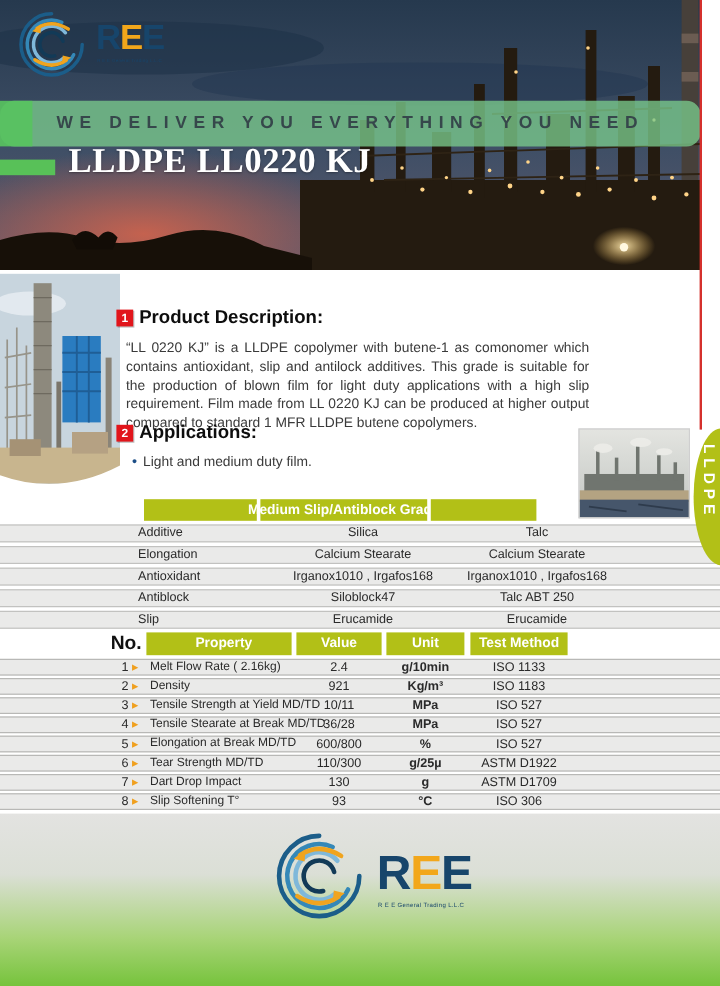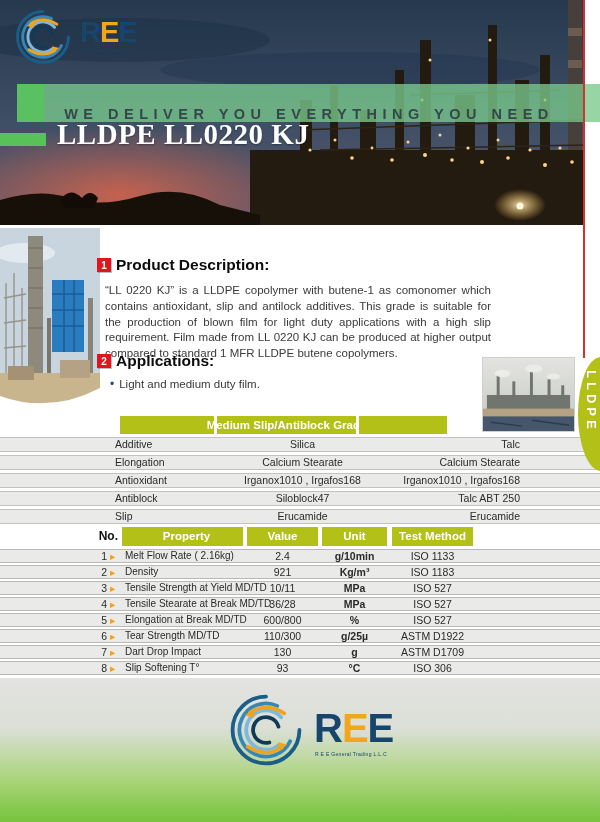--- a/index.html
+++ b/index.html
@@ -15,21 +15,21 @@
   .logo-top{position:absolute;left:14px;top:8px;display:flex;align-items:flex-start;z-index:6;}
   .logo-top .swirl{width:58px;height:58px;}
   .wordmark{display:flex;line-height:1;}
   .wordmark span{font-weight:800;letter-spacing:-1px;}
   .logo-top .wordmark{margin:10px 0 0 8px;font-size:29px;}
   .l-navy{color:#17456b;} .l-gold{color:#f2a71b;}
   .tagline{font-size:6px;color:#17456b;letter-spacing:.4px;white-space:nowrap;transform:scale(.62);transform-origin:left top;}
   .logo-top .tagline{margin:2px 0 0 9px;}
 
   
-  .banner{position:absolute;left:17px;top:84px;width:584px;height:38px;background:rgba(122,201,140,.78);z-index:5;display:flex;align-items:flex-end;justify-content:center;}
+  .banner{position:absolute;left:0;top:84px;width:584px;height:38px;background:rgba(122,201,140,.78);z-index:5;display:flex;align-items:center;justify-content:center;border-radius:12px;}
   .banner-accent{position:absolute;left:0;top:0;width:27px;height:38px;background:rgba(88,194,96,.92);}
   .banner-text{font-size:14.5px;font-weight:700;letter-spacing:5.5px;color:#36474b;white-space:nowrap;}
 
   
   .title-chip{position:absolute;left:0;top:133px;width:46px;height:13px;background:#58c158;z-index:6;}
   .page-title{position:absolute;left:57px;top:118px;z-index:6;font-family:"Liberation Serif",serif;font-weight:700;font-size:29px;color:#fff;letter-spacing:.5px;text-shadow:0 1px 2px rgba(0,0,0,.35);}
   .page-subtitle{position:absolute;left:59px;top:156px;z-index:6;font-family:"Liberation Serif",serif;font-weight:700;font-size:13px;color:#2fa14b;}
 
   
   .left-photo{position:absolute;left:0;top:228px;width:100px;height:192px;}
@@ -48,25 +48,25 @@
   .side-tab{position:absolute;left:578px;top:357px;width:46px;height:114px;background:#b2c017;border-radius:50%;z-index:20;}
   .side-tab-label{position:absolute;left:584px;top:370px;z-index:21;writing-mode:vertical-rl;font-weight:700;font-size:13px;letter-spacing:4px;color:#fff;}
 
   
   .grade-bar{position:absolute;top:416px;height:18px;background:#b2c017;}
   .grade-bar.mid{display:flex;align-items:center;justify-content:center;}
   .grade-bar-title{font-size:11.5px;font-weight:700;color:#fff;white-space:nowrap;}
   .grade-rows{position:absolute;left:0;top:437px;width:600px;}
   .g-row{position:relative;height:15px;background:#eaeae9;border-top:1px solid #c2c2c0;border-bottom:1px solid #c2c2c0;margin-bottom:3px;font-size:10.5px;color:#2a2a2a;}
   .g-row span{position:absolute;top:0;line-height:13px;}
-  .g-c1{left:115px;} .g-c2{left:230px;width:145px;text-align:center;} .g-c3{left:375px;width:145px;text-align:right;}
+  .g-c1{left:115px;} .g-c2{left:230px;width:145px;text-align:center;} .g-c3{left:375px;width:145px;text-align:center;}
 
   
   .prop-head{position:absolute;left:0;top:527px;width:600px;height:19px;}
-  .no-head{position:absolute;left:80px;width:38px;text-align:right;font-size:12px;font-weight:700;color:#111;line-height:19px;}
+  .no-head{position:absolute;left:80px;width:38px;text-align:right;font-size:16px;font-weight:700;color:#111;line-height:19px;}
   .p-cell{position:absolute;top:0;height:19px;background:#b2c017;color:#fff;font-weight:700;font-size:11.5px;line-height:19px;text-align:center;}
   .p-cell.left{text-align:center;padding-left:8px;}
   .hc1{left:122px;width:121px;} .hc2{left:247px;width:71px;} .hc3{left:322px;width:65px;} .hc4{left:392px;width:81px;}
   .prop-rows{position:absolute;left:0;top:549px;width:600px;}
   .p-row{position:relative;height:14px;background:#eaeae9;border-top:1px solid #b8b8b6;border-bottom:1px solid #b8b8b6;margin-bottom:2px;color:#2a2a2a;}
   .p-row span{position:absolute;top:0;line-height:12px;font-size:10.5px;}
   .p-no{left:80px;width:27px;text-align:right;}
   .p-arrow{left:110px;color:#f0a01e;font-size:8px;line-height:12px;}
   .p-prop{left:125px;font-size:10px !important;white-space:nowrap;}
   .p-val{left:247px;width:71px;text-align:center;}

